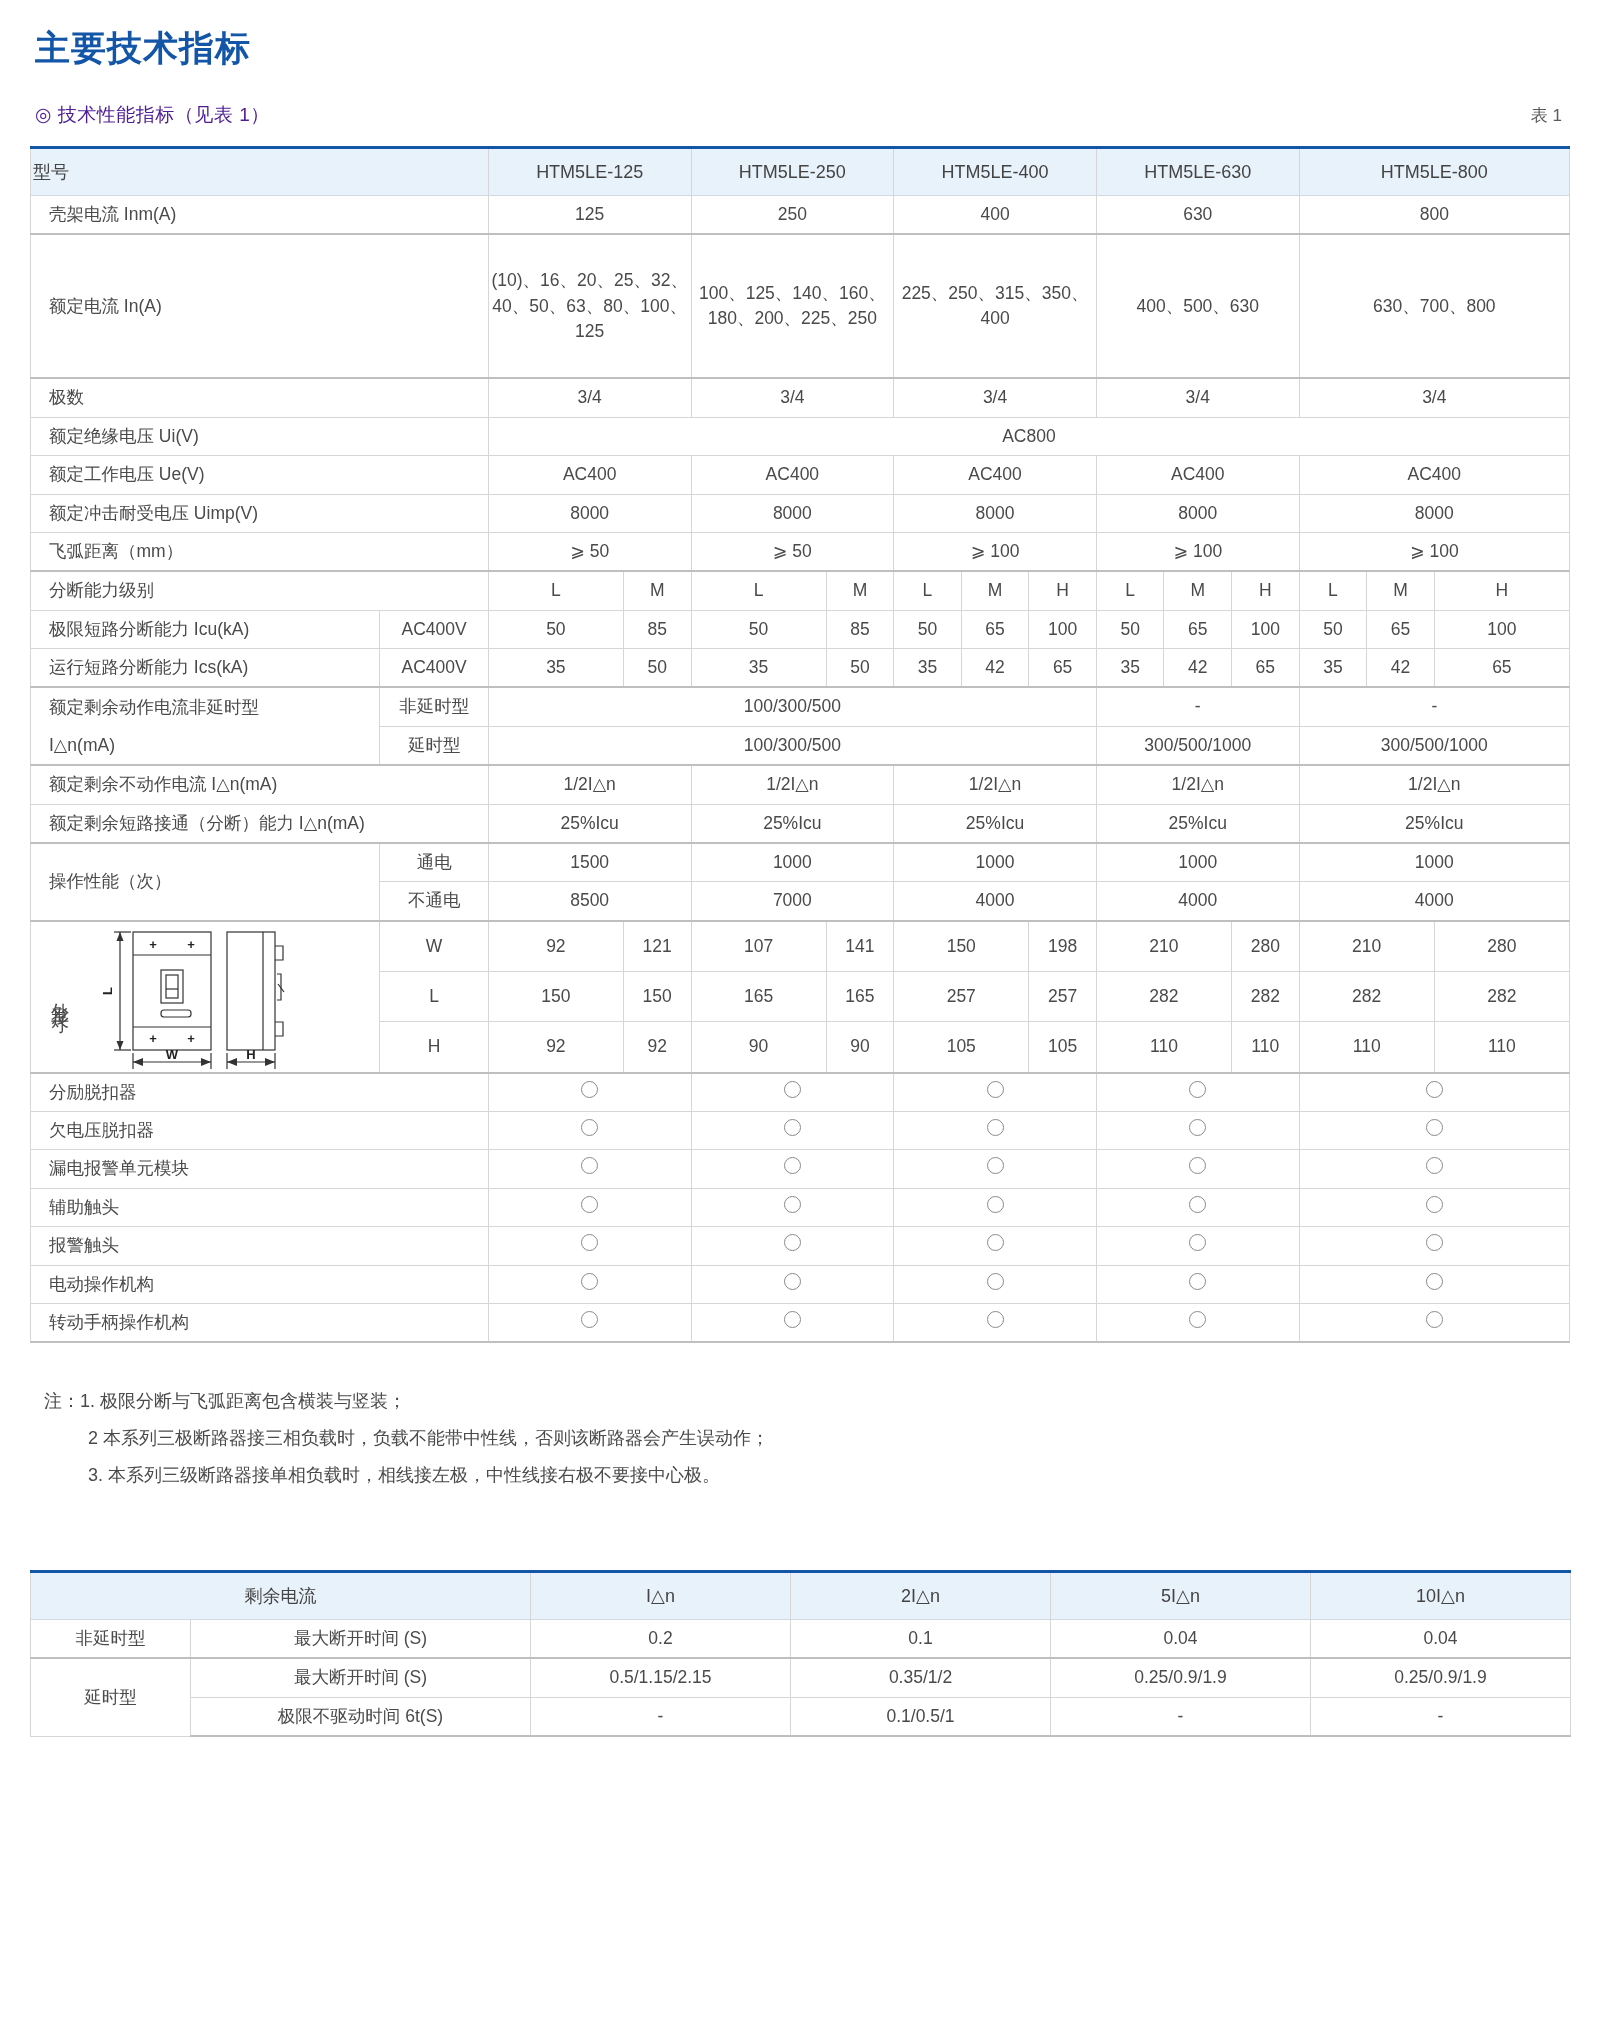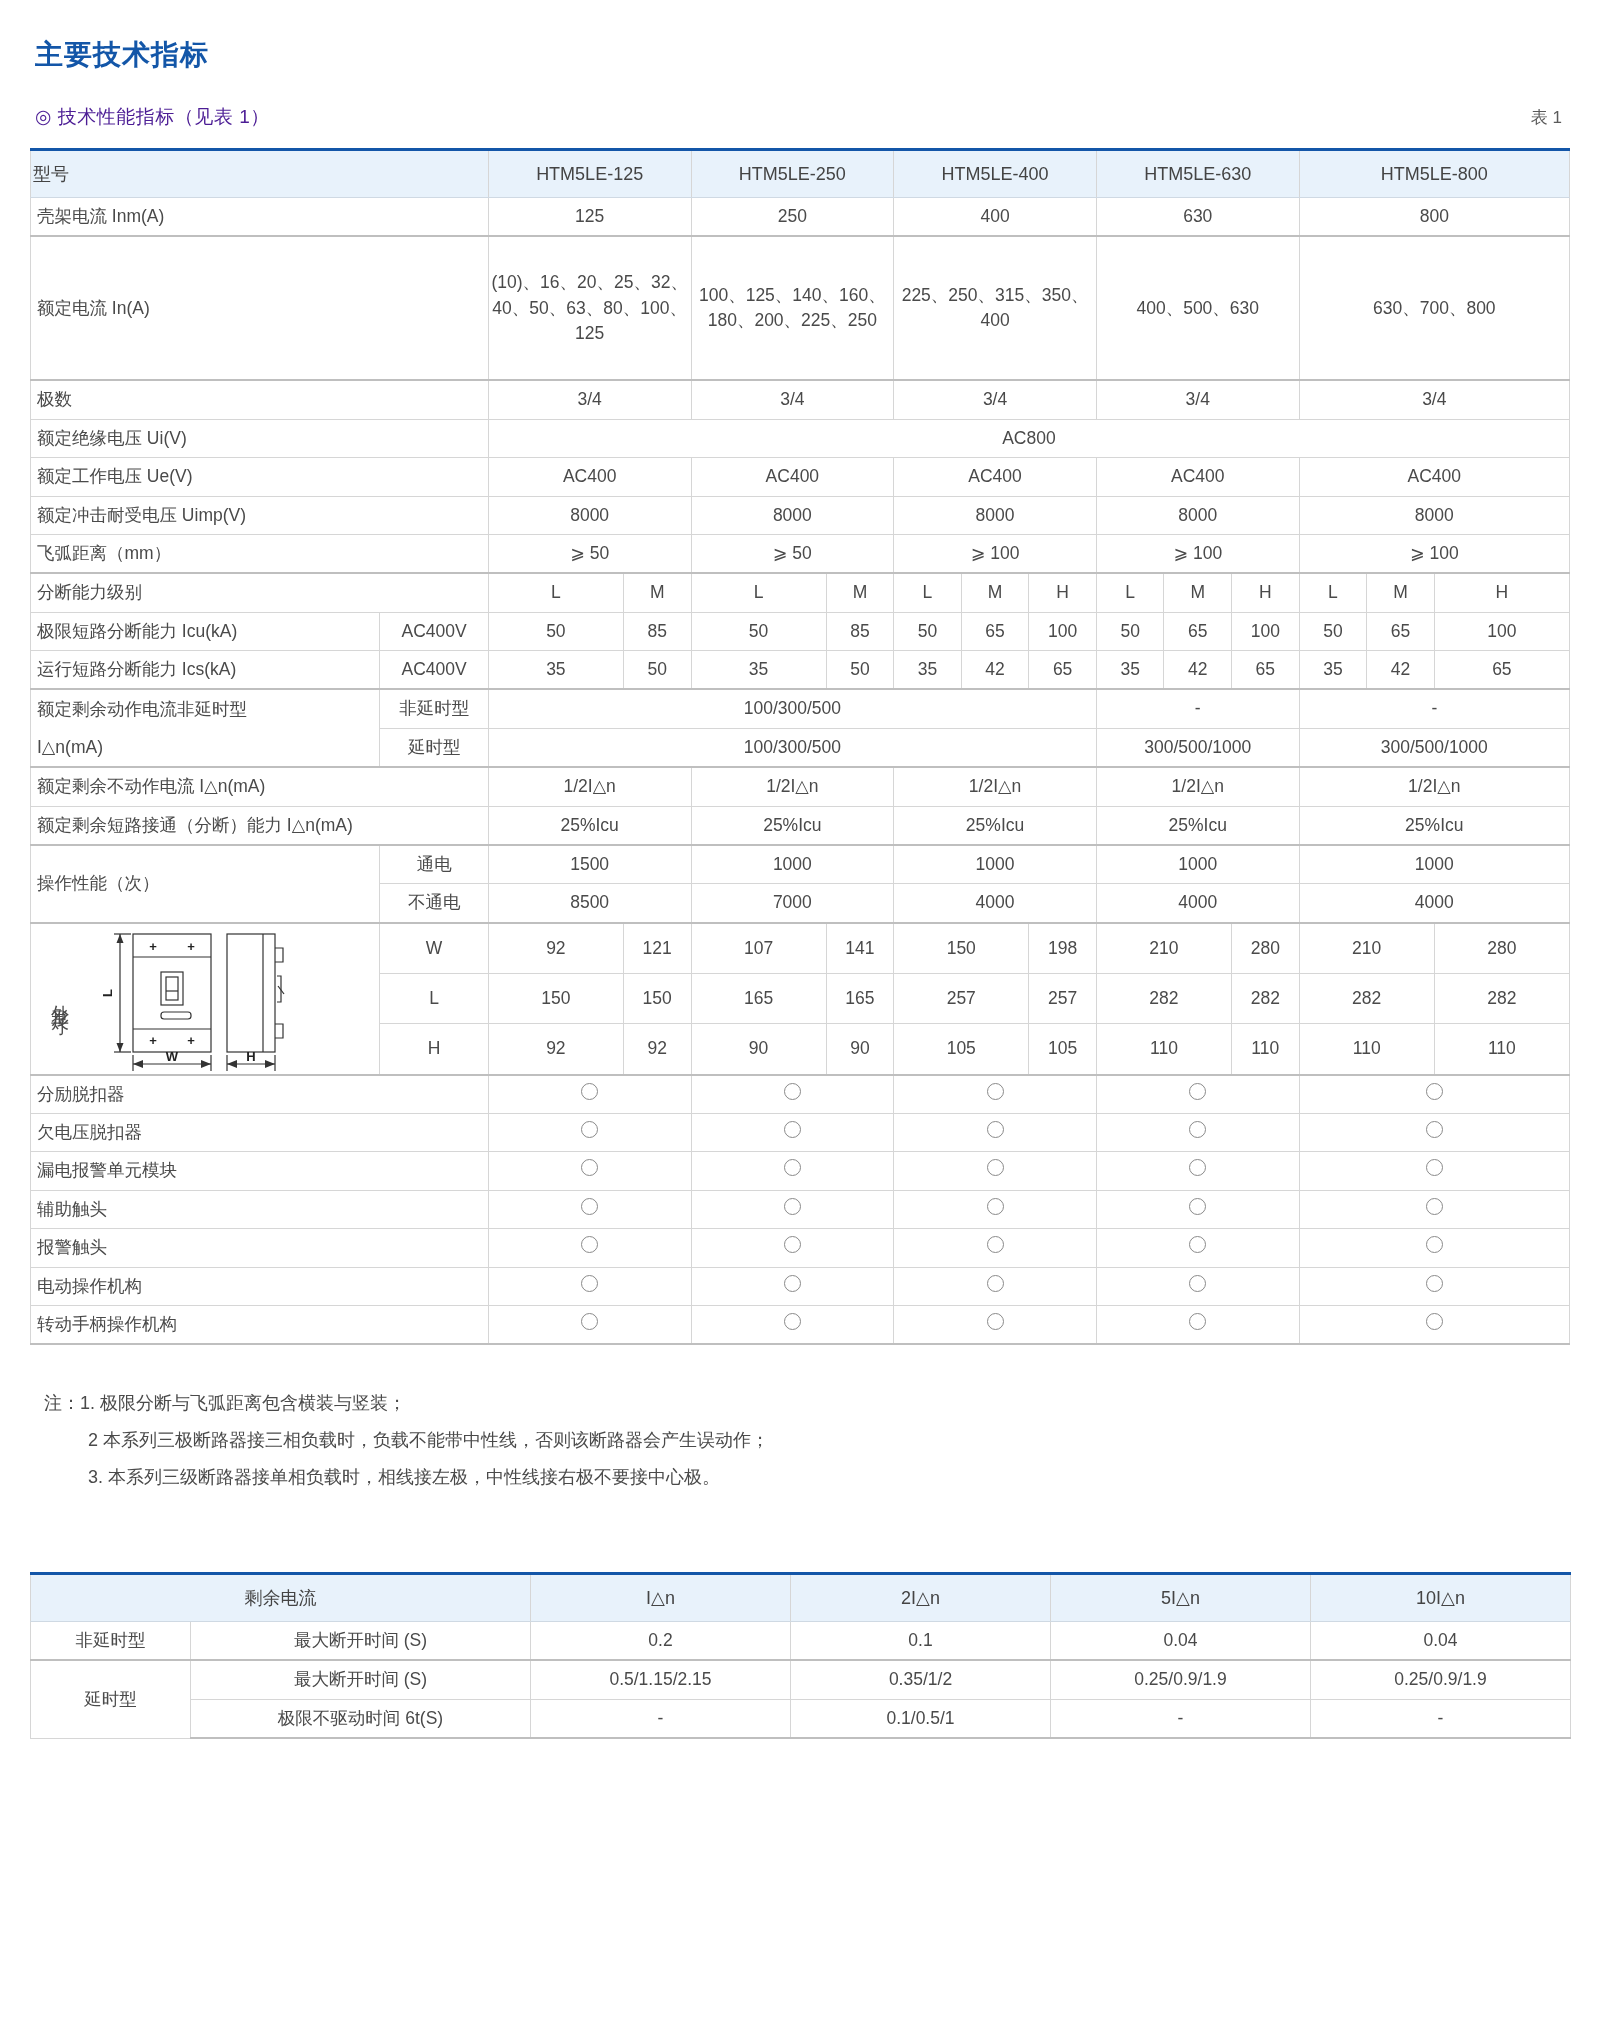--- a/index.html
+++ b/index.html
@@ -16,24 +16,24 @@
   }
   .page {
     position: relative;
     width: 1600px;
     padding: 0 30px;
   }
 
   
   .main-title {
     color: #1356a8;
-    font-size: 28px;
+    font-size: 35px;
     font-weight: bold;
     letter-spacing: 1px;
-    padding-top: 36px;
+    padding-top: 25px;
     padding-left: 5px;
   }
   .section-line {
     display: flex;
     align-items: baseline;
     justify-content: space-between;
     margin-top: 30px;
     padding-left: 5px;
     padding-right: 8px;
   }
@@ -59,21 +59,21 @@
     font-weight: normal;
     font-size: 17.5px;
     color: #4a4a4a;
     text-align: center;
     vertical-align: middle;
     padding: 6px 2px;
     line-height: 1.45;
   }
   table.spec .lbl {
     text-align: left;
-    padding-left: 6px;
+    padding-left: 18px;
     white-space: nowrap;
   }
   table.spec tr.headrow th {
     background: #e8f2fb;
     border-top: 3px solid #1356a8;
     border-bottom: 1px solid #cfd9e3;
     padding: 10px 2px;
     font-size: 18px;
     color: #444;
   }

